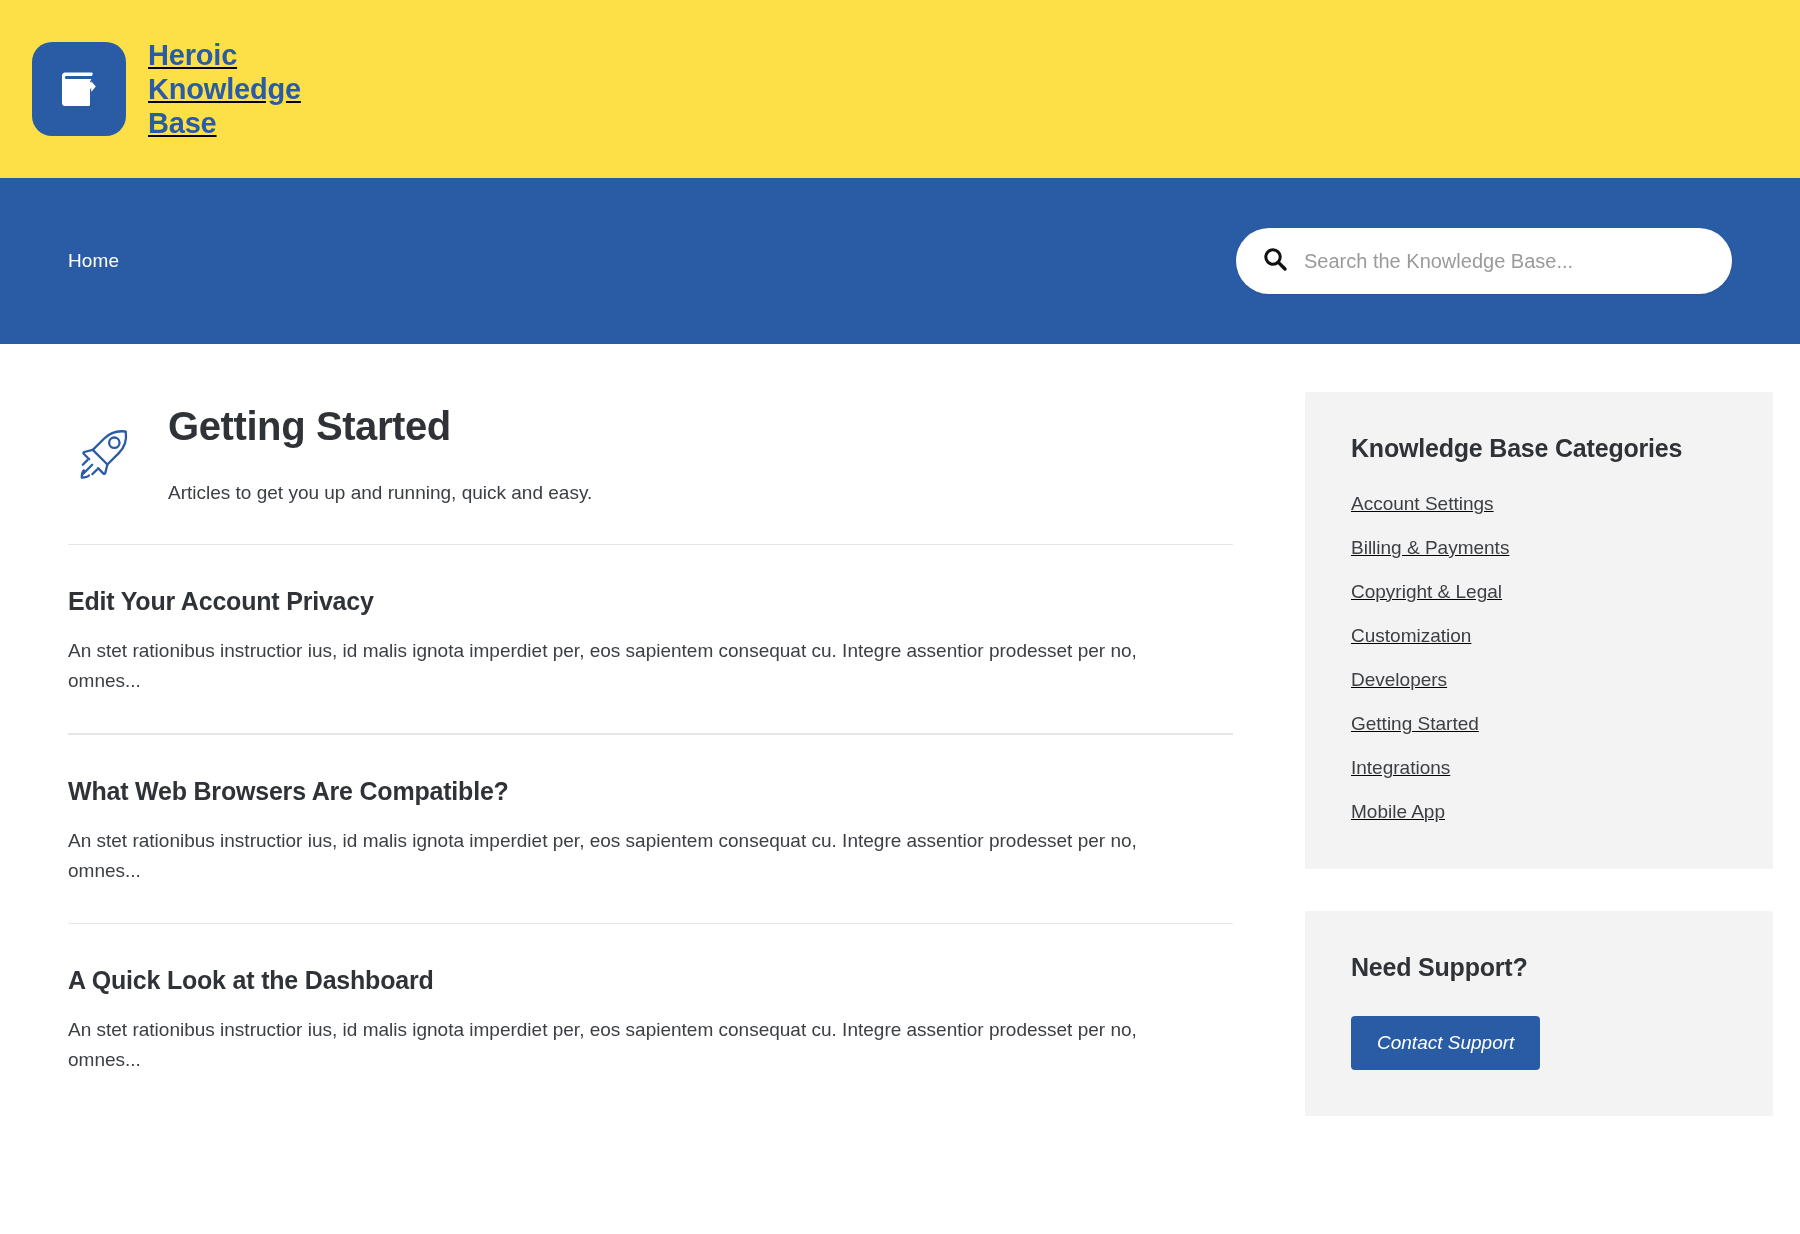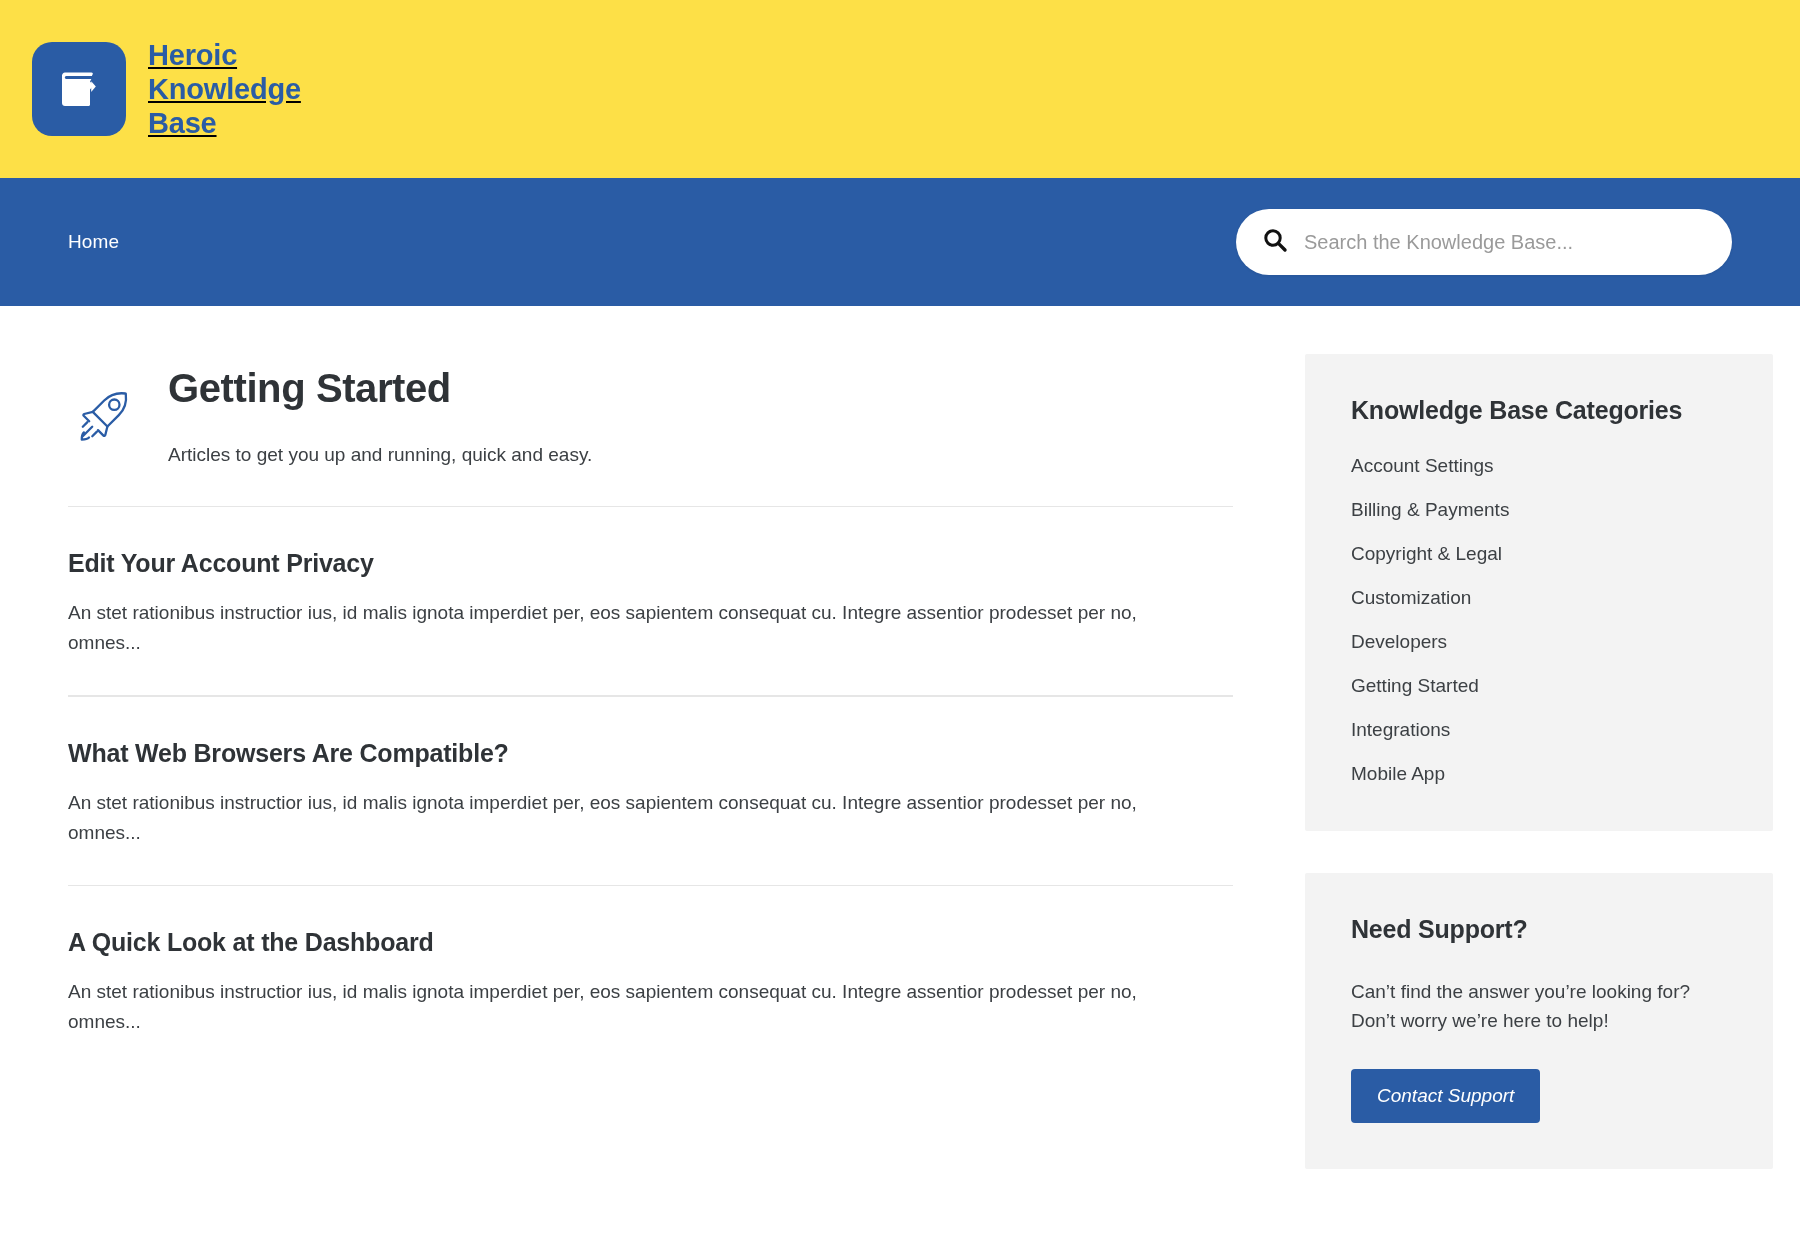--- a/index.html
+++ b/index.html
@@ -34,21 +34,21 @@
     color: #2a5ca5;
     font-weight: 700;
     font-size: 29px;
     line-height: 1.18;
     letter-spacing: -0.2px;
     white-space: pre-line;
   }
 
   
   .navbar {
-    height: 128px;
+    height: 166px;
     background: #2a5ca5;
     display: flex;
     align-items: center;
     padding: 0 32px 0 68px;
     position: relative;
   }
   .nav-home {
     color: #ffffff;
     font-size: 19px;
     text-decoration: none;
@@ -131,21 +131,21 @@
     border-radius: 2px;
   }
   .card + .card { margin-top: 42px; }
   .card-title {
     font-size: 25px;
     font-weight: 700;
     color: #2f3337;
     letter-spacing: -0.2px;
   }
   .cat-list { list-style: none; margin-top: 30px; }
-  .cat-list li { margin-bottom: 22px; }
+  .cat-list li { margin-bottom: 22px; text-decoration: underline; }
   .cat-list li:last-child { margin-bottom: 0; }
   .cat-list a {
     font-size: 19px;
     color: #3c4044;
     text-decoration: none;
   }
   .support-text {
     margin-top: 34px;
     font-size: 19px;
     line-height: 1.5;
@@ -258,20 +258,19 @@
           <li><a href="#">Customization</a></li>
           <li><a href="#">Developers</a></li>
           <li><a href="#">Getting Started</a></li>
           <li><a href="#">Integrations</a></li>
           <li><a href="#">Mobile App</a></li>
         </ul>
       </section>
 
       <section class="card">
         <h3 class="card-title">Need Support?</h3>
-        <p class="support-text">Can’t find the answer you’re looking for? Don’t worry we’re here to help!</p>
         <a class="btn-support" href="#">Contact Support</a>
       </section>
 
     </aside>
 
   </div>
 </div>
 
 </body></html>

